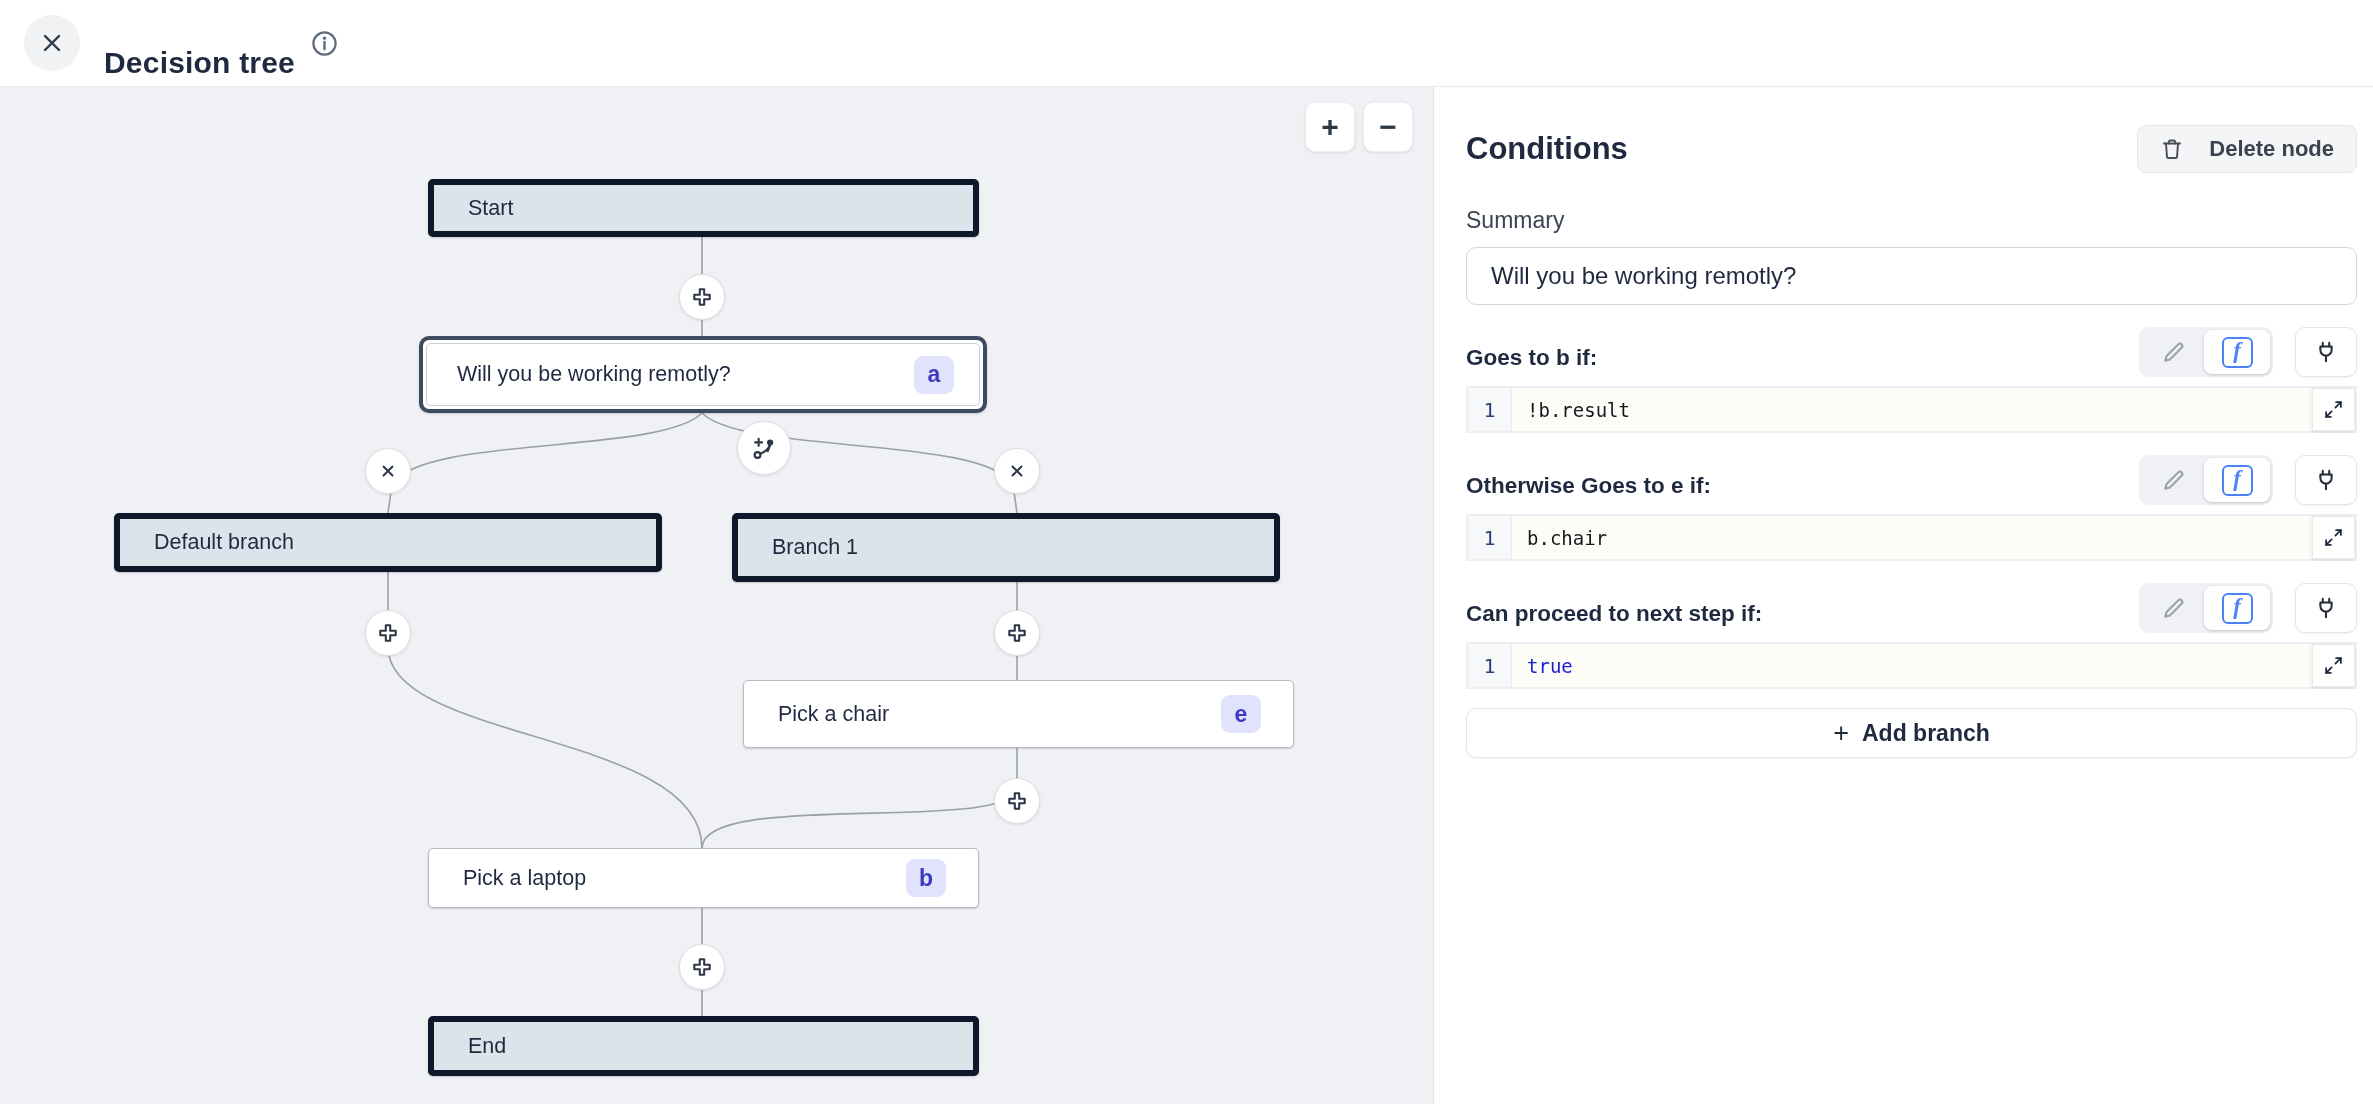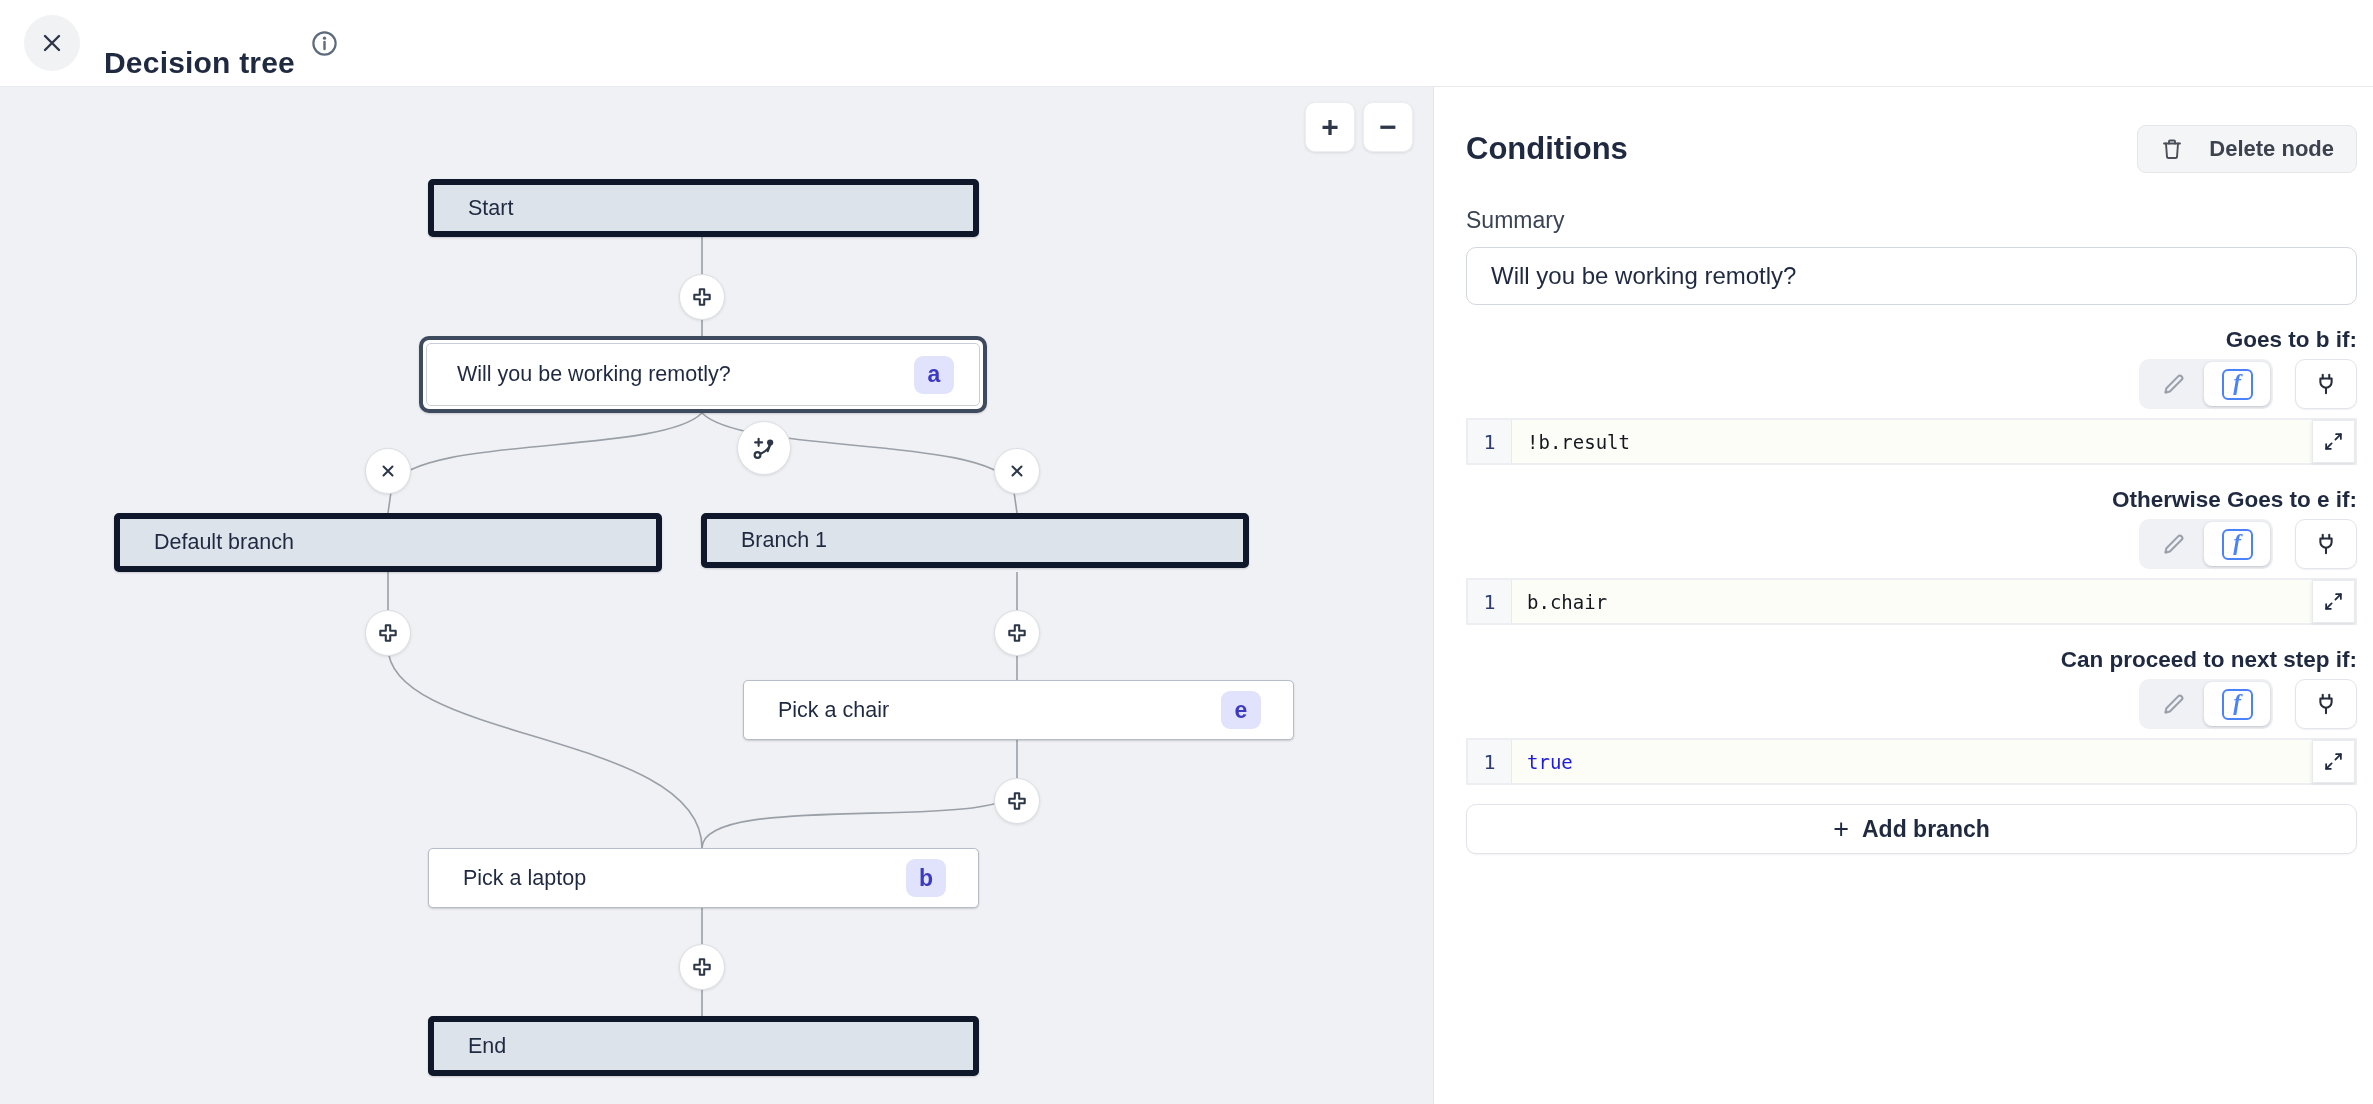--- a/index.html
+++ b/index.html
@@ -52,21 +52,21 @@
   .panel-header { display: flex; align-items: center; justify-content: space-between; }
   .panel-title { font-size: 31px; font-weight: bold; color: #1f2940; }
   .delete-btn { height: 48px; padding: 0 22px; border-radius: 9px; background: #f4f5f7;
                 border: 1px solid #e4e6ea; display: flex; align-items: center; gap: 25px;
                 font-size: 22px; font-weight: bold; color: #3c424e; cursor: pointer; }
   .summary-label { margin-top: 34px; font-size: 23px; color: #3b4453; }
   .summary-input { margin-top: 13px; width: 100%; height: 58px; border: 1px solid #d3d7de;
                    border-radius: 10px; padding: 0 24px; font-size: 24px; color: #1f2940;
                    font-family: "Liberation Sans", sans-serif; background: #fff; outline: none; }
 
-  .section-head { display: flex; justify-content: space-between; align-items: flex-end; margin-top: 22px; flex-direction: column; }
+  .section-head { display: flex; justify-content: space-between; align-items: flex-end; margin-top: 22px; }
   .section-label { font-size: 22.5px; font-weight: bold; color: #1f2940; padding-bottom: 6px; }
   .controls { display: flex; gap: 22px; align-items: center; }
   .seg { width: 134px; height: 50px; background: #eff1f4; border-radius: 10px; display: flex; padding: 3px; }
   .seg-pencil { flex: 1; display: flex; align-items: center; justify-content: center; cursor: pointer; }
   .seg-fx { width: 66px; background: #fff; border-radius: 8px; box-shadow: 0 1px 3px rgba(16,24,40,.22);
             display: flex; align-items: center; justify-content: center; cursor: pointer; }
   .fx-glyph { width: 31px; height: 31px; border: 2.5px solid #4b82f7; border-radius: 6px; color: #4b82f7;
               font-family: "Liberation Serif", serif; font-style: italic; font-weight: bold; font-size: 23px;
               display: flex; align-items: center; justify-content: center; padding-bottom: 2px; }
   .plug-btn { width: 62px; height: 50px; background: #fff; border: 1px solid #e2e5e9; border-radius: 10px;
@@ -141,25 +141,25 @@
         <div class="inner">
           <span>Will you be working remotly?</span>
           <span class="badge" style="margin-right:25px;">a</span>
         </div>
       </div>
 
       <div class="node node-gray" style="left:114px; top:426px; width:548px; height:59px;">
         <span>Default branch</span>
       </div>
 
-      <div class="node node-gray" style="left:701px; top:426px; width:548px; height:55px;">
+      <div class="node node-gray" style="left:732px; top:426px; width:548px; height:69px;">
         <span>Branch 1</span>
       </div>
 
-      <div class="node node-white" style="left:743px; top:593px; width:551px; height:60px;gap:38px;">
+      <div class="node node-white" style="left:743px; top:593px; width:551px; height:68px;gap:38px;">
         <span>Pick a chair</span>
         <span class="badge">e</span>
       </div>
 
       <div class="node node-white" style="left:428px; top:761px; width:551px; height:60px;">
         <span>Pick a laptop</span>
         <span class="badge">b</span>
       </div>
 
       <div class="node node-gray" style="left:428px; top:929px; width:551px; height:60px;">

